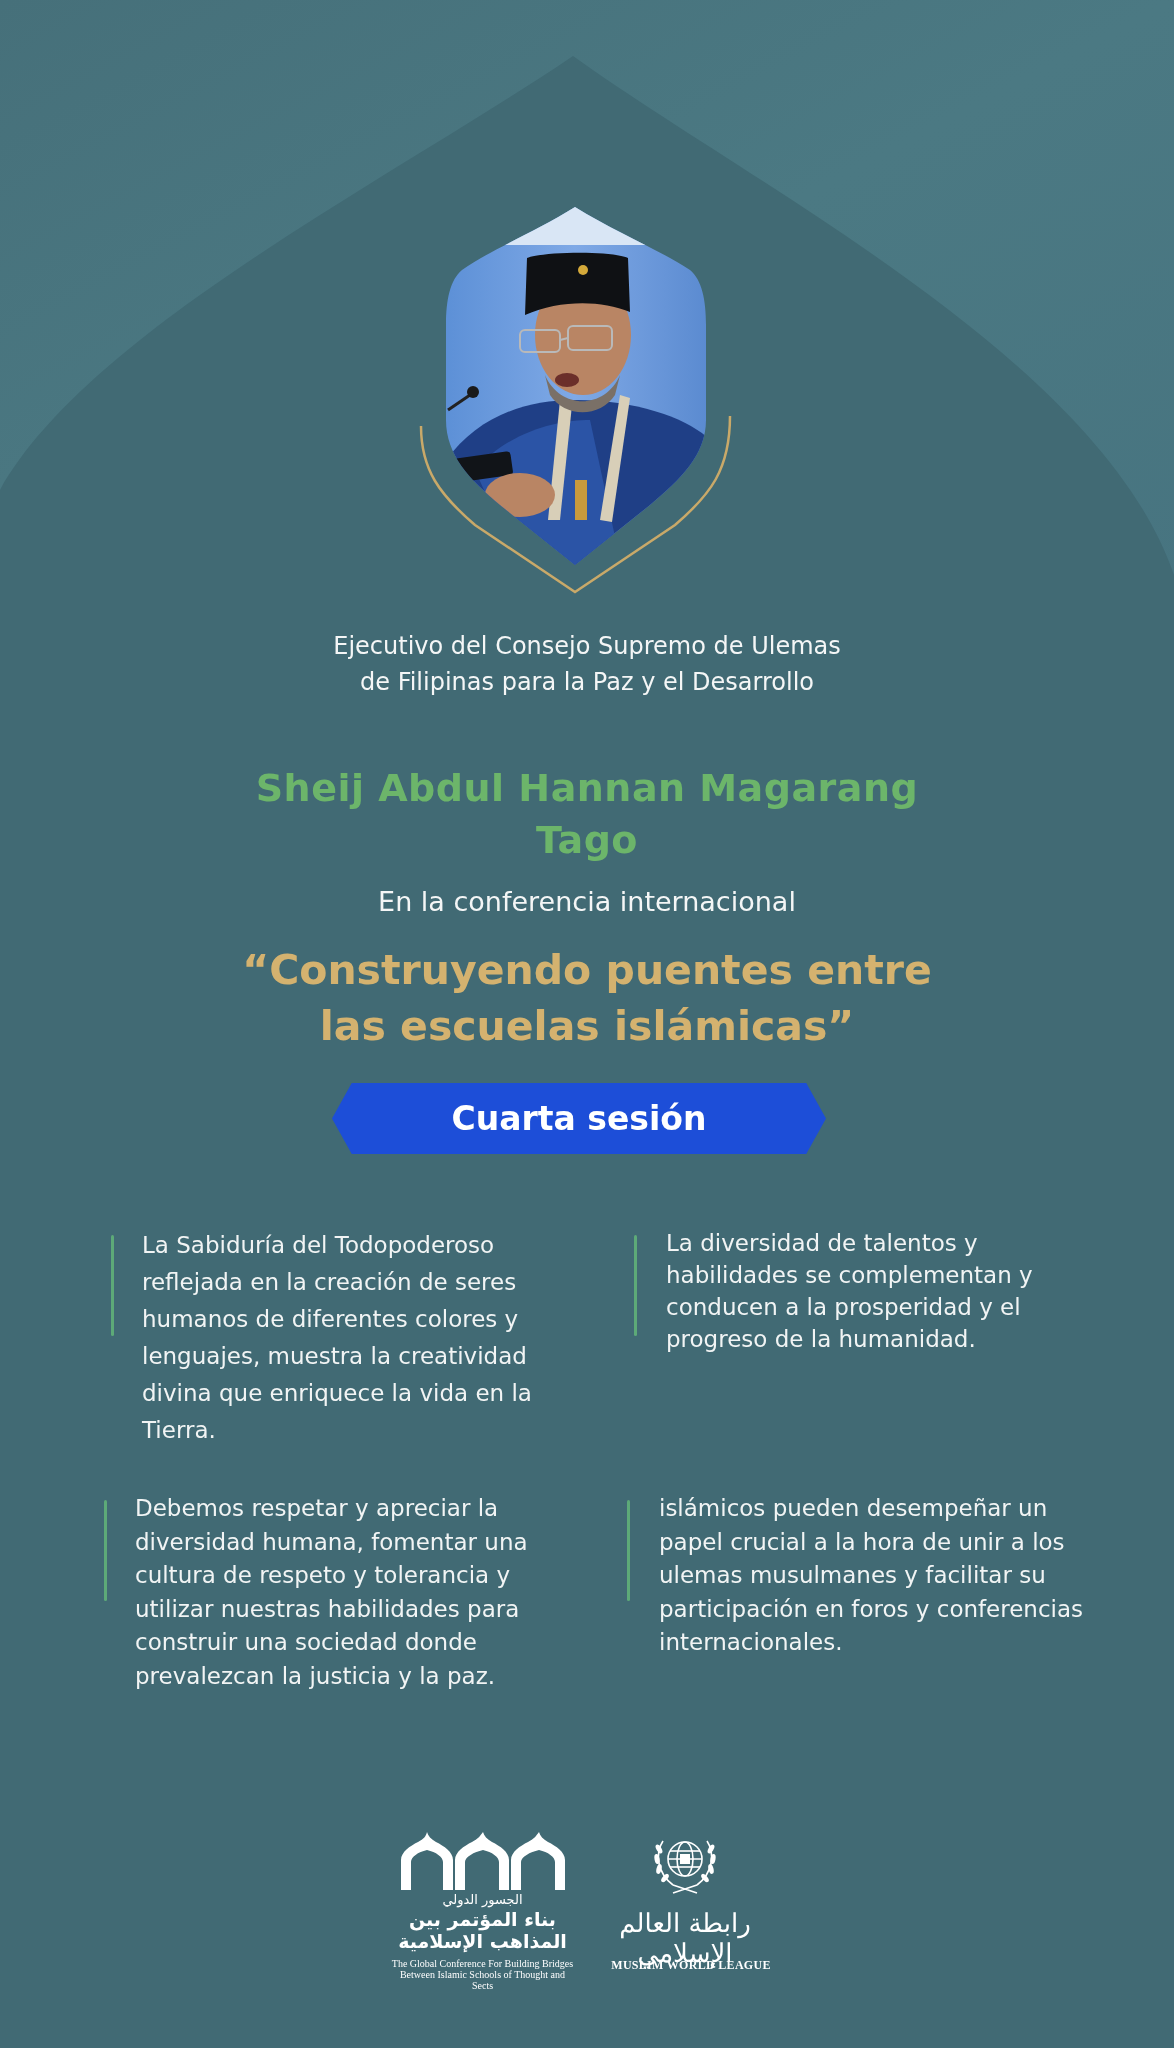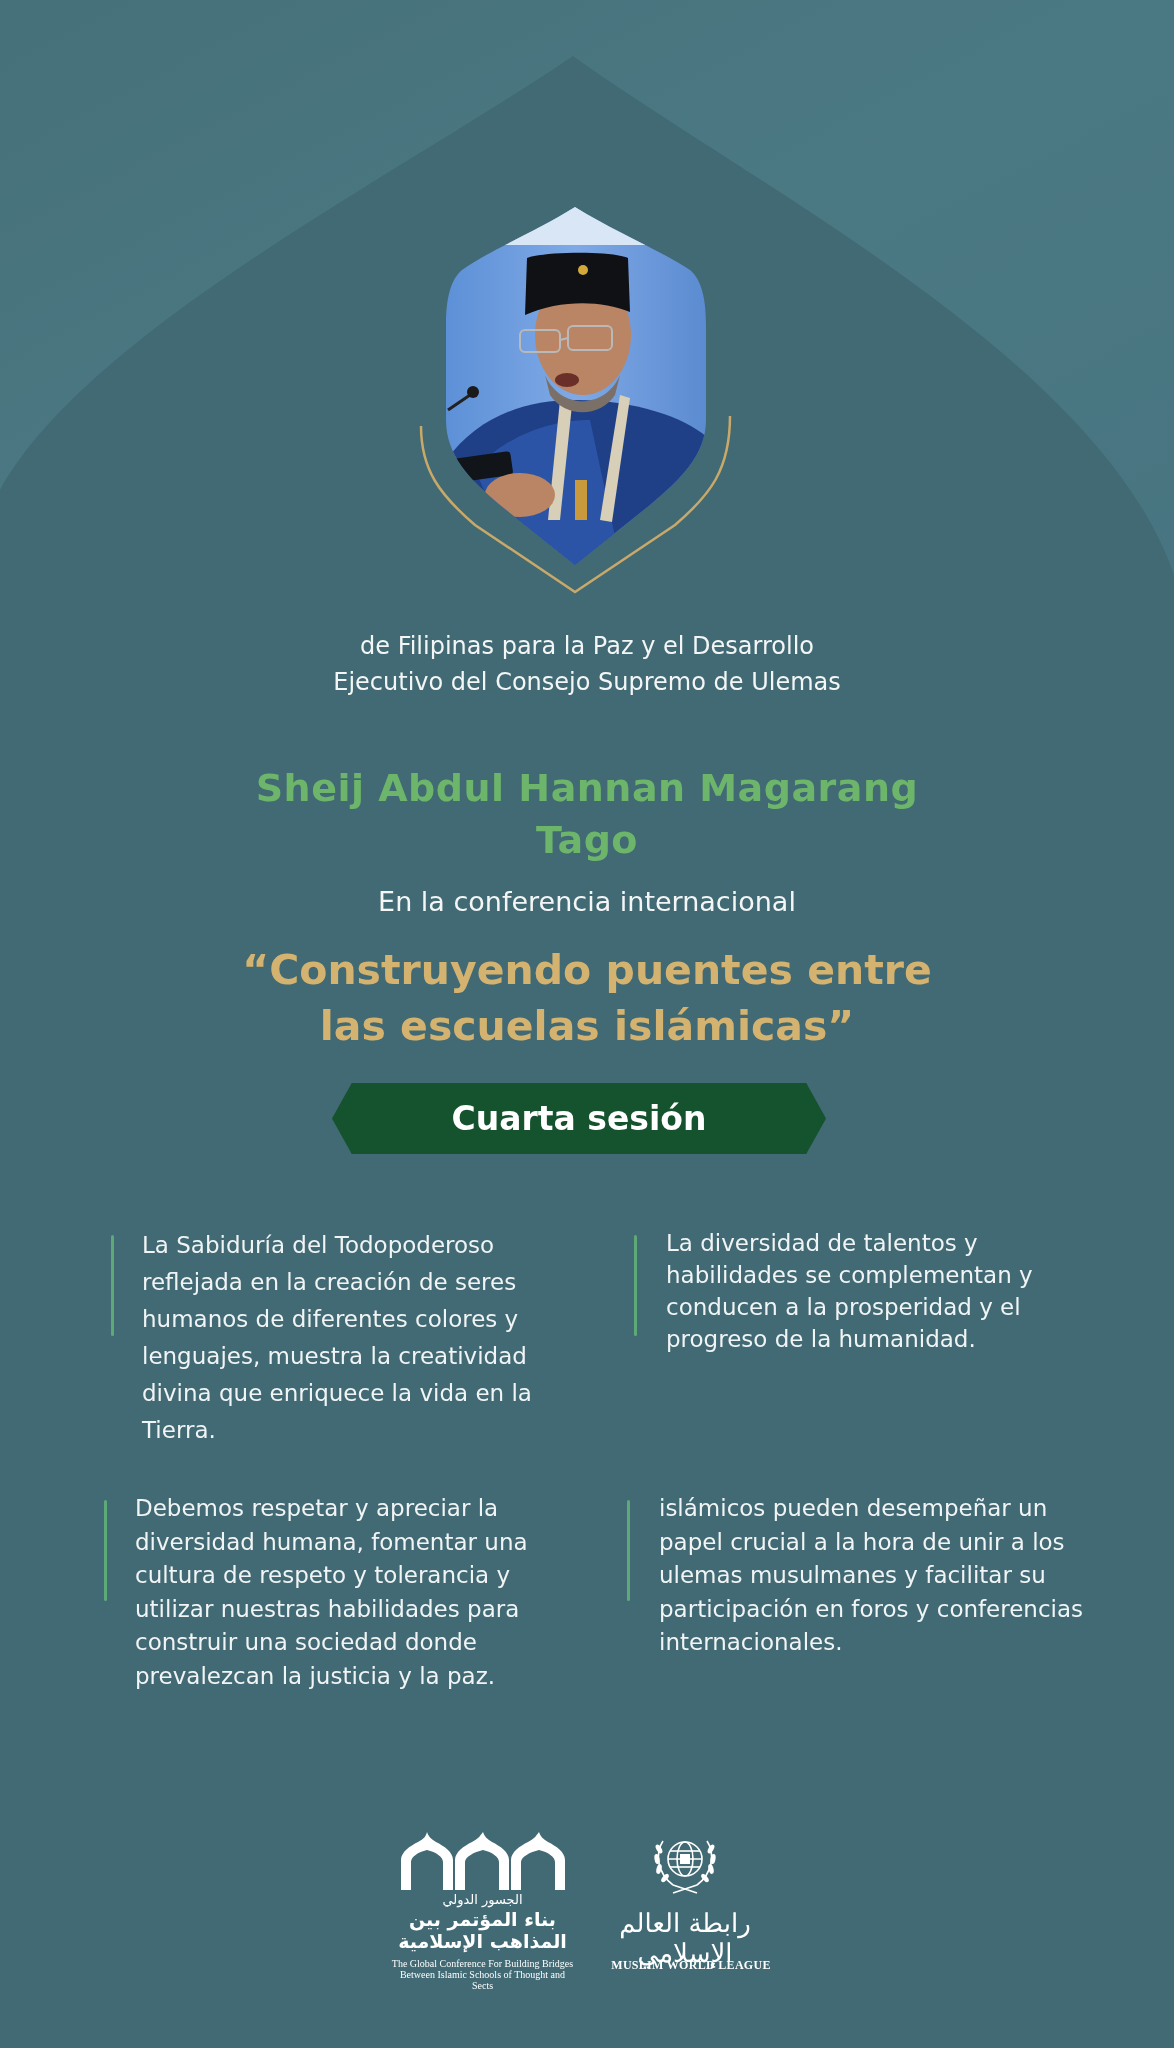--- a/index.html
+++ b/index.html
@@ -48,21 +48,21 @@
     font-weight: bold;
     font-size: 41px;
     line-height: 56px;
     color: #d4b26f;
   }
 
   .session-pill {
     position: absolute;
     left: 332px; top: 1083px;
     width: 494px; height: 71px;
-    background: #14532d;
+    background: #1d4ed8;
     clip-path: polygon(4% 0, 96% 0, 100% 50%, 96% 100%, 4% 100%, 0 50%);
     border-radius: 18px;
     display: flex; align-items: center; justify-content: center;
   }
   .session-pill span {
     font-family: "DejaVu Sans", sans-serif;
     font-weight: bold;
     font-size: 33px;
     color: #ffffff;
   }
@@ -176,22 +176,22 @@
 
     <rect x="452" y="455" width="60" height="24" rx="4" fill="#111418" transform="rotate(-8 482 467)"></rect>
     <ellipse cx="520" cy="495" rx="35" ry="22" fill="#b98564"></ellipse>
     <rect x="575" y="480" width="12" height="40" fill="#c89a3c"></rect>
   </g>
 
   <path d="M421,426 C421,470 440,495 475,525 L575,592 L675,525 C710,495 730,470 730,416" fill="none" stroke="#c9a969" stroke-width="2.5"></path>
 </svg>
 
 <div class="block intro">
+  <span class="line">Ejecutivo del Consejo Supremo de Ulemas</span>
   <span class="line">de Filipinas para la Paz y el Desarrollo</span>
-  <span class="line">Ejecutivo del Consejo Supremo de Ulemas</span>
 </div>
 
 <div class="block speaker">
   <div>Sheij Abdul Hannan Magarang</div>
   <div>Tago</div>
 </div>
 
 <div class="block conference-label">En la conferencia internacional</div>
 
 <div class="block conference-title">

